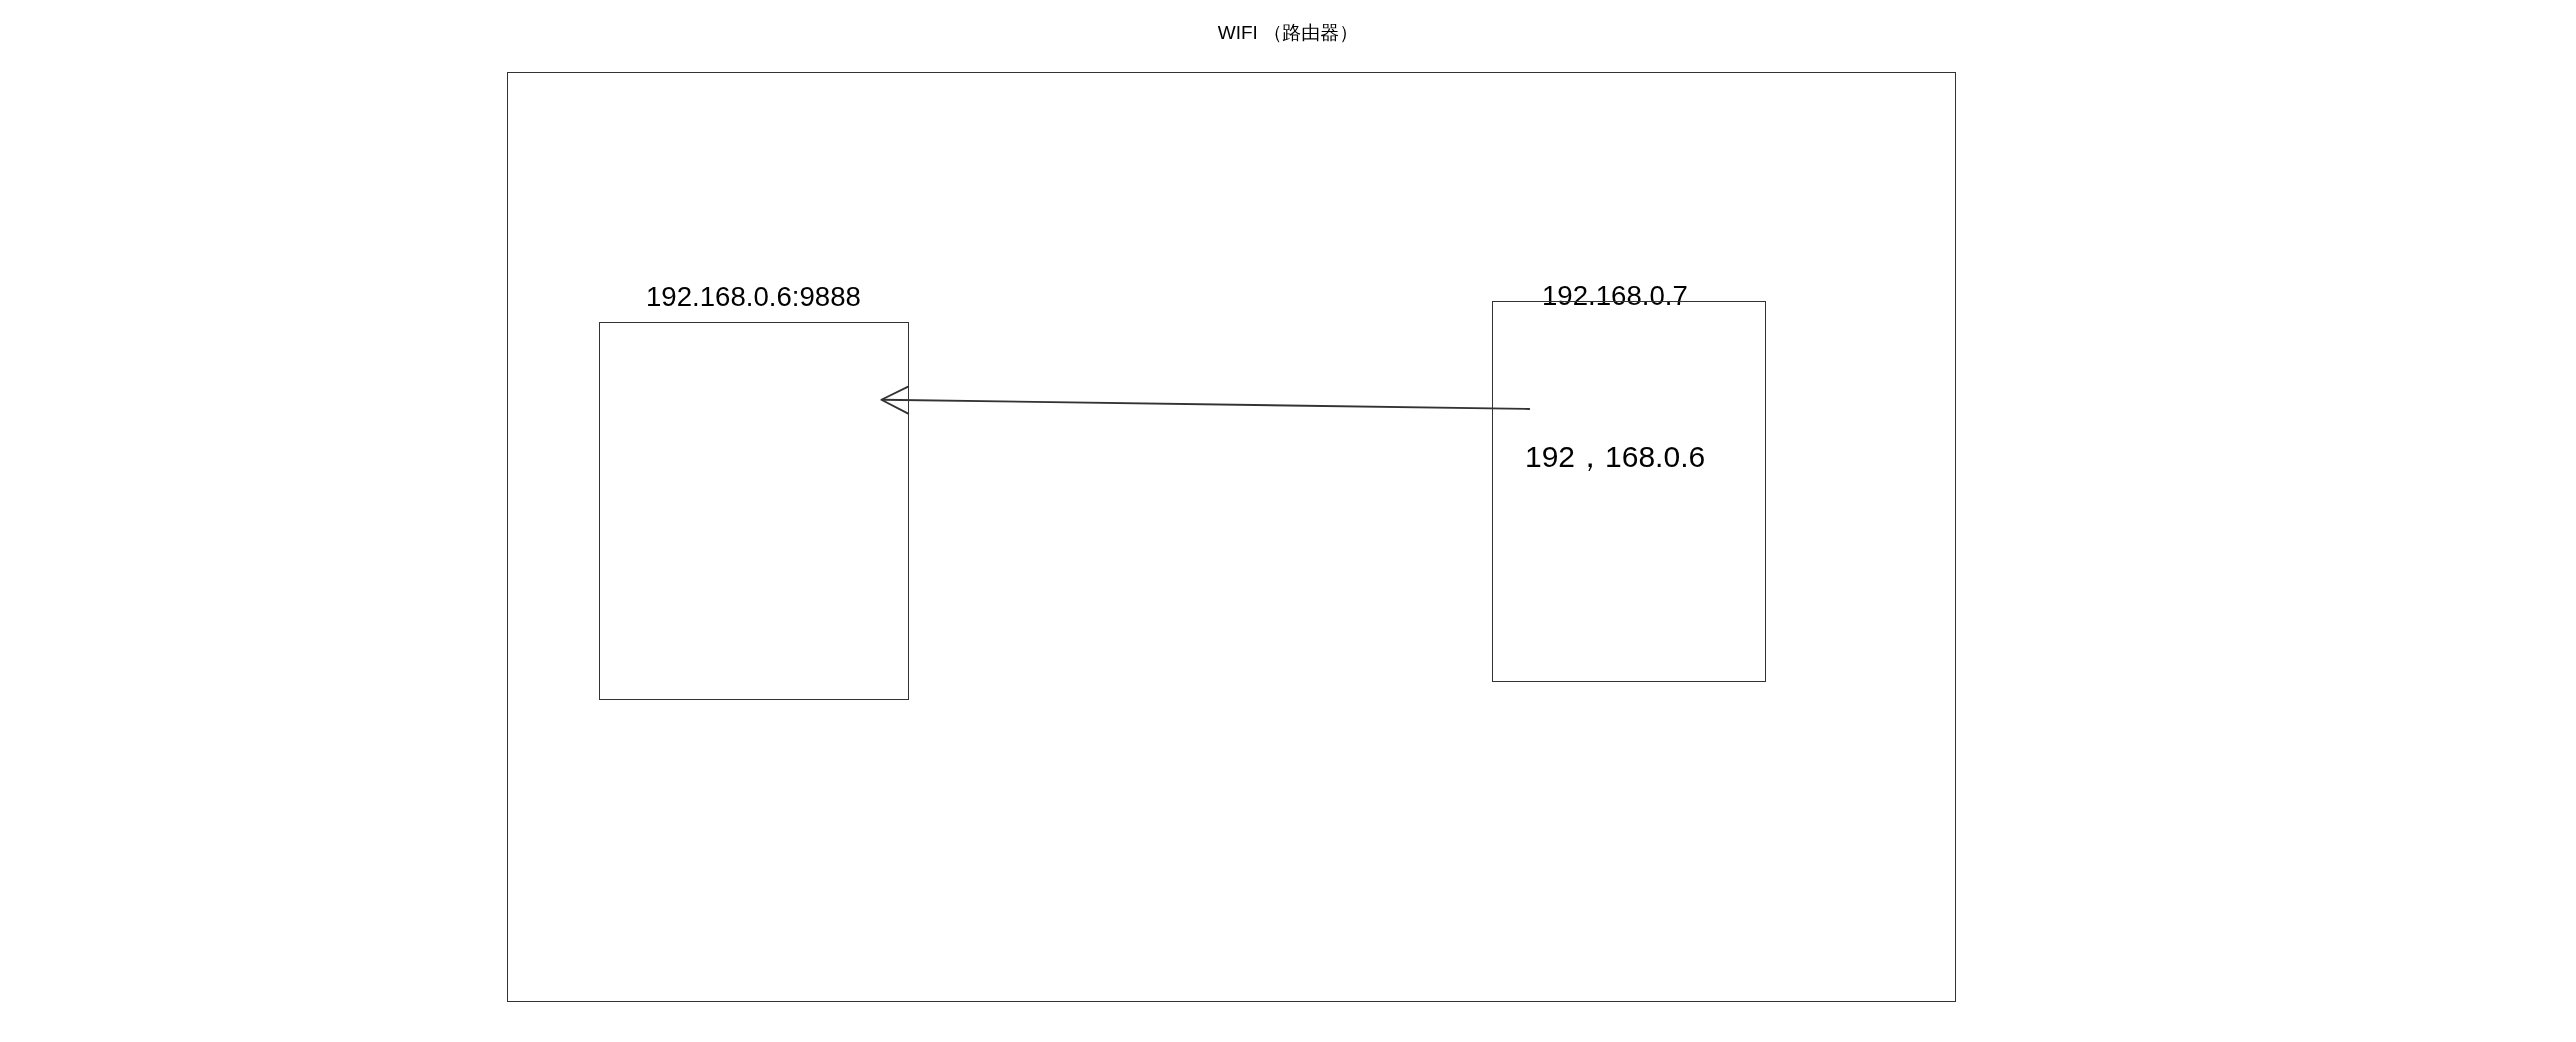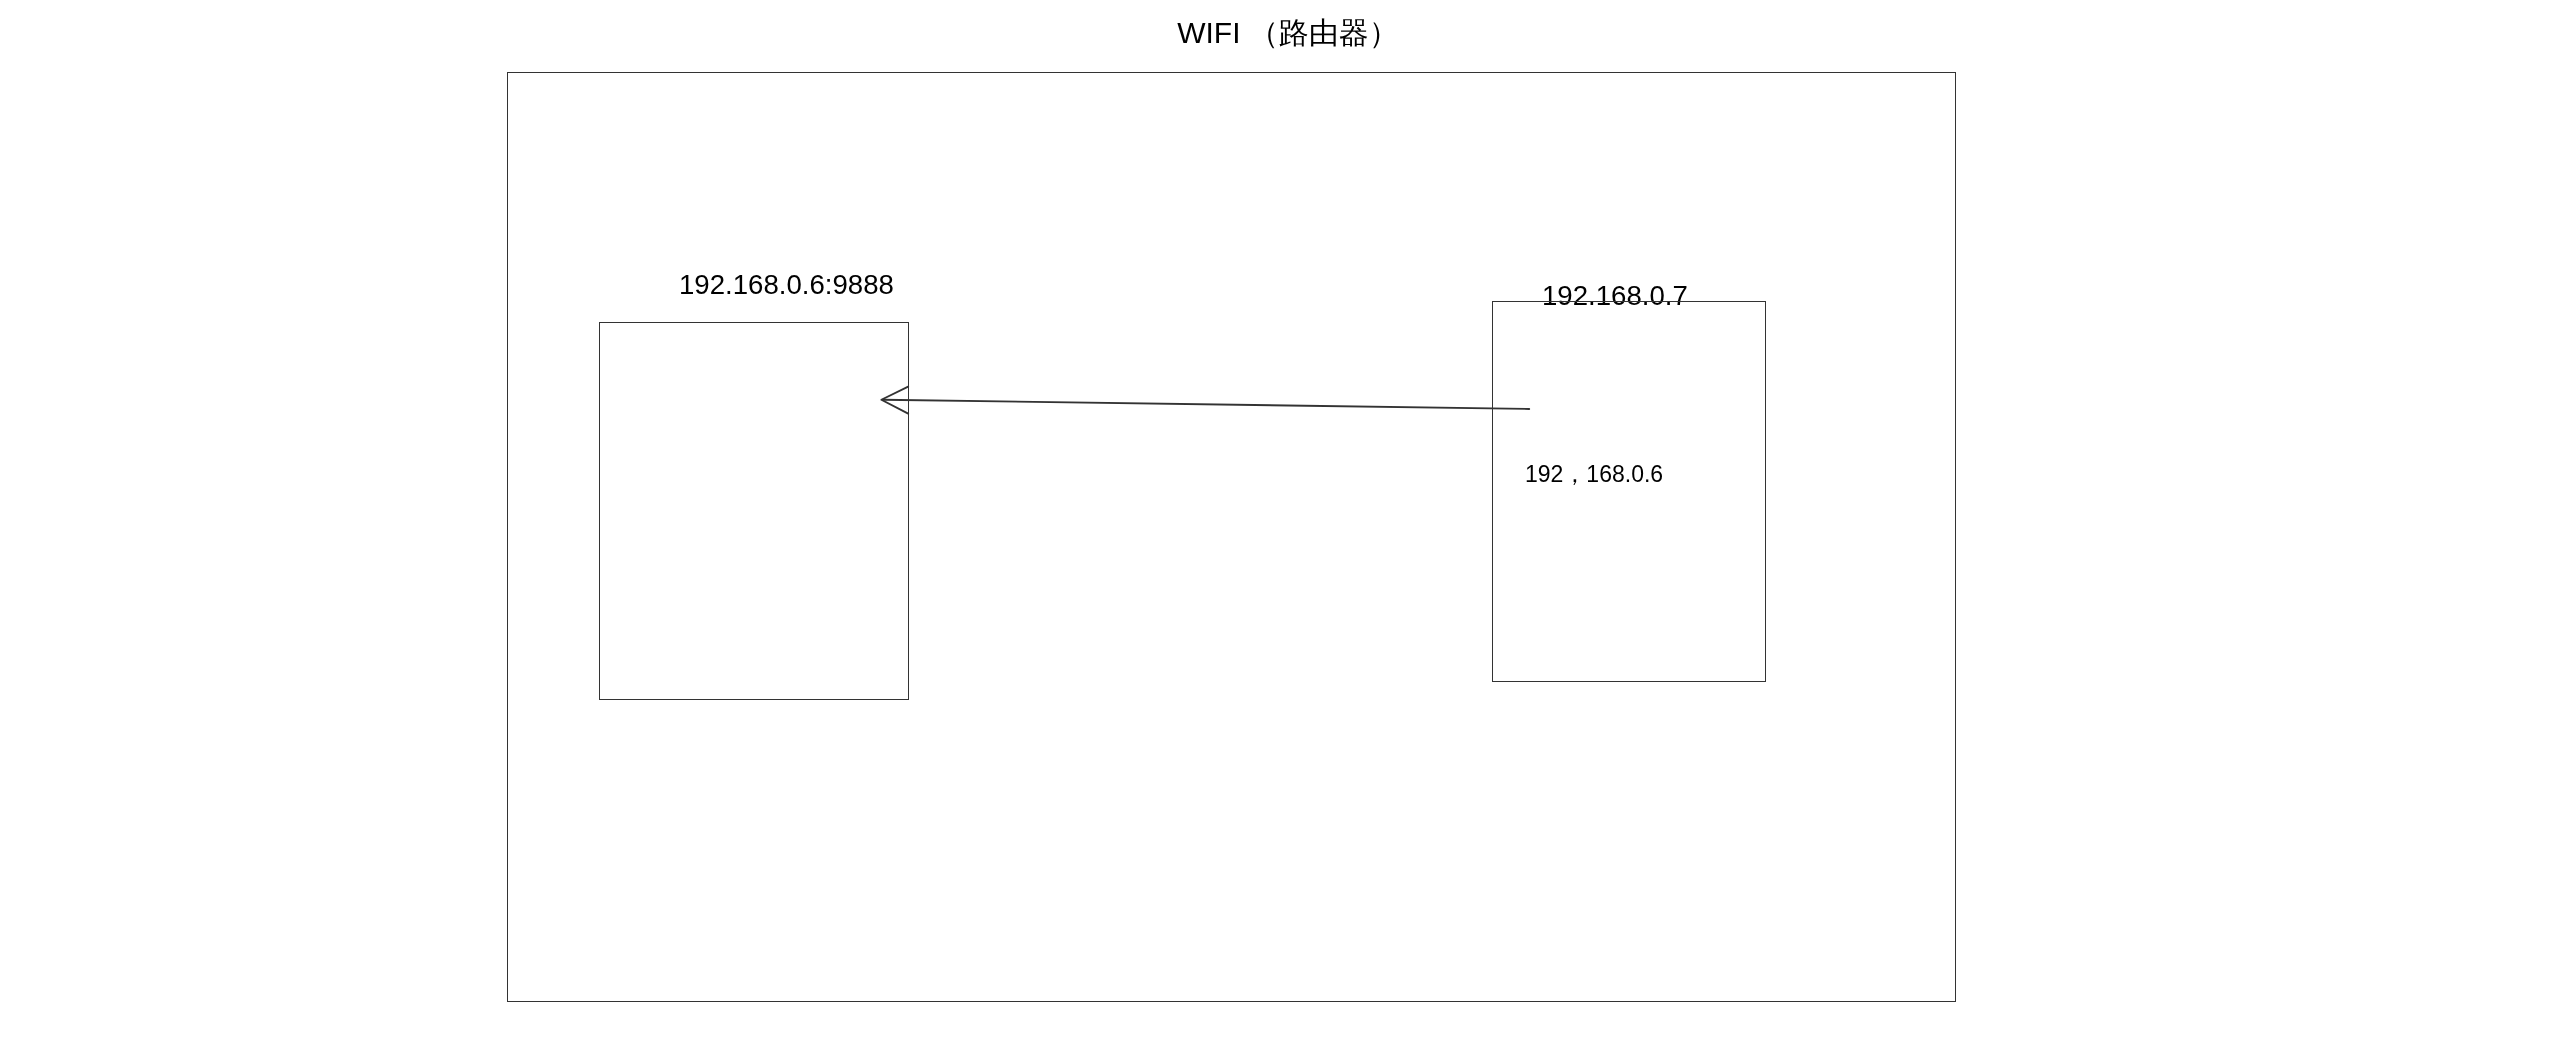--- a/index.html
+++ b/index.html
@@ -15,21 +15,21 @@
     font-family: "Liberation Sans", sans-serif;
     color: var(--text, #000000);
     overflow: hidden;
   }
   .diagram-title {
     position: absolute;
     left: 0;
     top: 13.8px;
     width: 2576px;
     text-align: center;
-    font-size: 30px;
+    font-size: 19px;
     line-height: 37px;
     white-space: pre;
   }
   .outer-box {
     position: absolute;
     left: 507px;
     top: 72px;
     width: 1449px;
     height: 930px;
     border: 1.5px solid var(--stroke, #333333);
@@ -55,33 +55,32 @@
     height: 381px;
   }
   .node-label {
     position: absolute;
     font-size: 27.6px;
     line-height: 31px;
     white-space: nowrap;
   }
   .node-label.left {
     left: 646px;
-    top: 269px;
-    margin-left: 33px;
+    top: 281px;
   }
   .node-label.right {
     left: 1542px;
     top: 252px;
     margin-top: 28px;
   }
   .inner-text {
     position: absolute;
     left: 32px;
-    top: 157px;
-    font-size: 23px;
+    top: 139px;
+    font-size: 30px;
     line-height: 31px;
     white-space: nowrap;
   }
   .arrow-layer {
     position: absolute;
     left: 0;
     top: 0;
     width: 2576px;
     height: 1043px;
     pointer-events: none;

